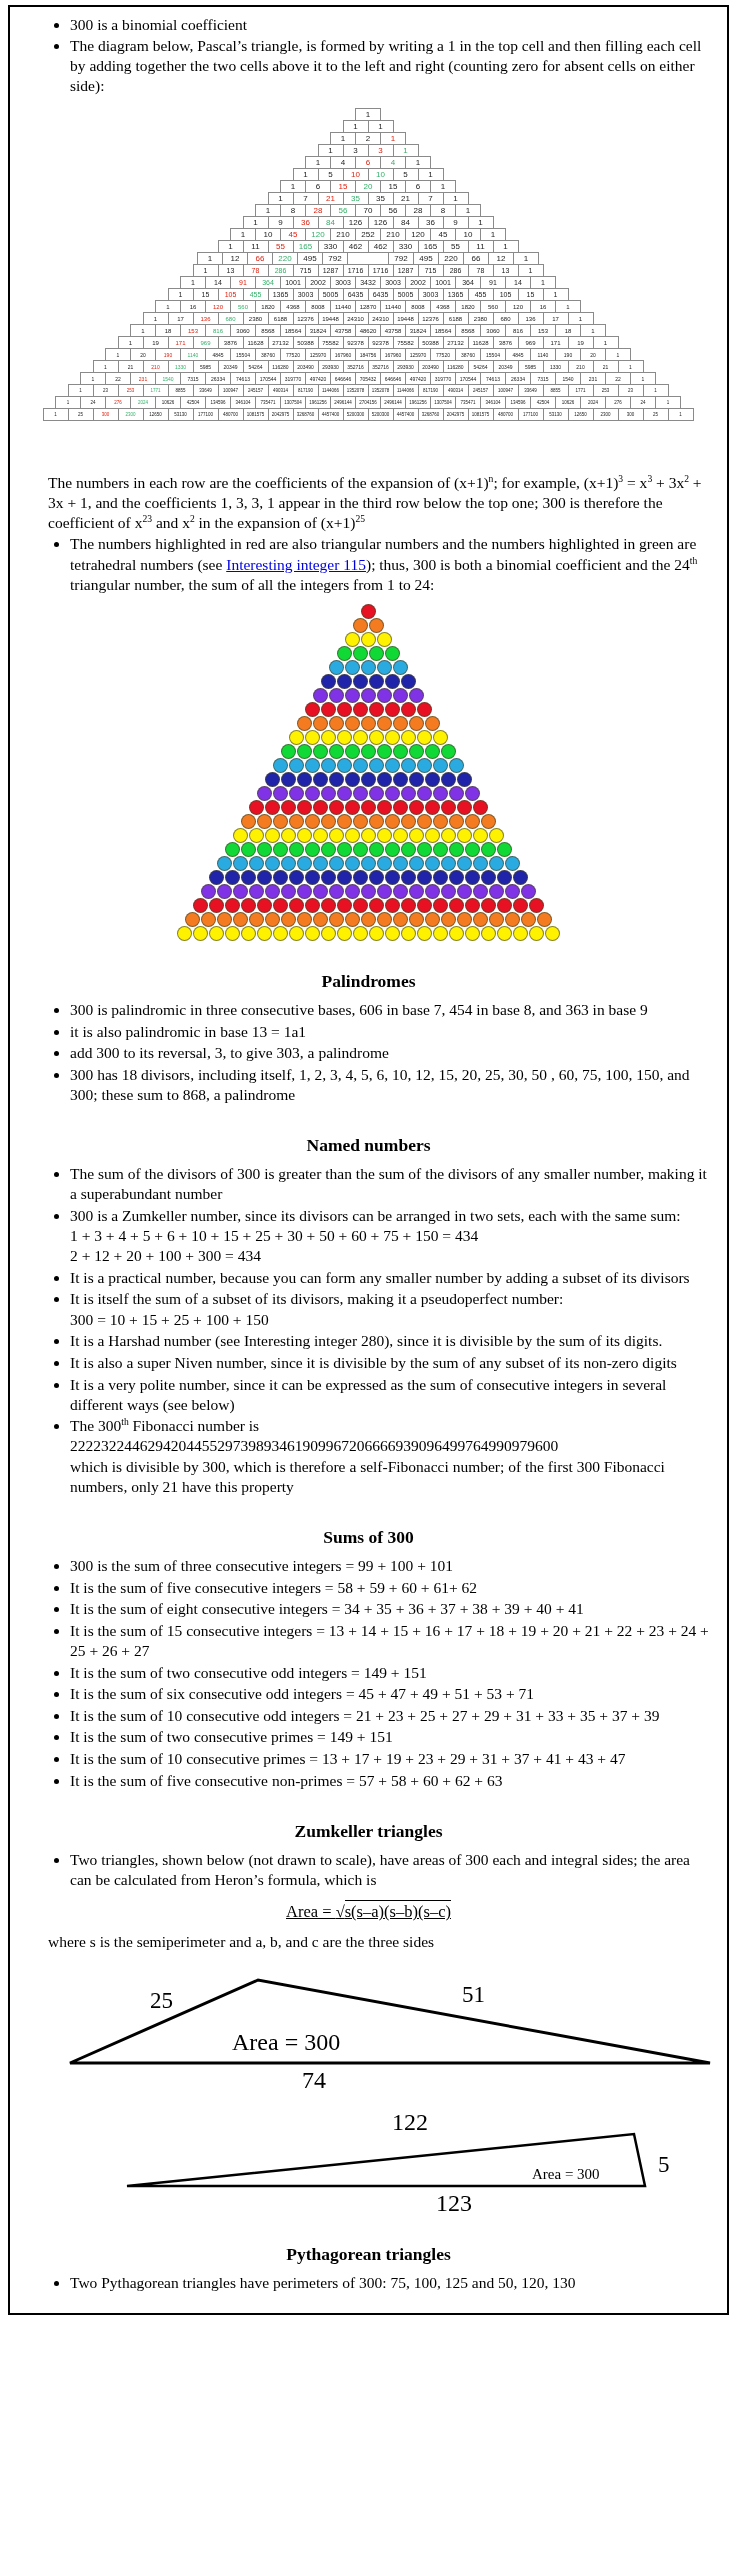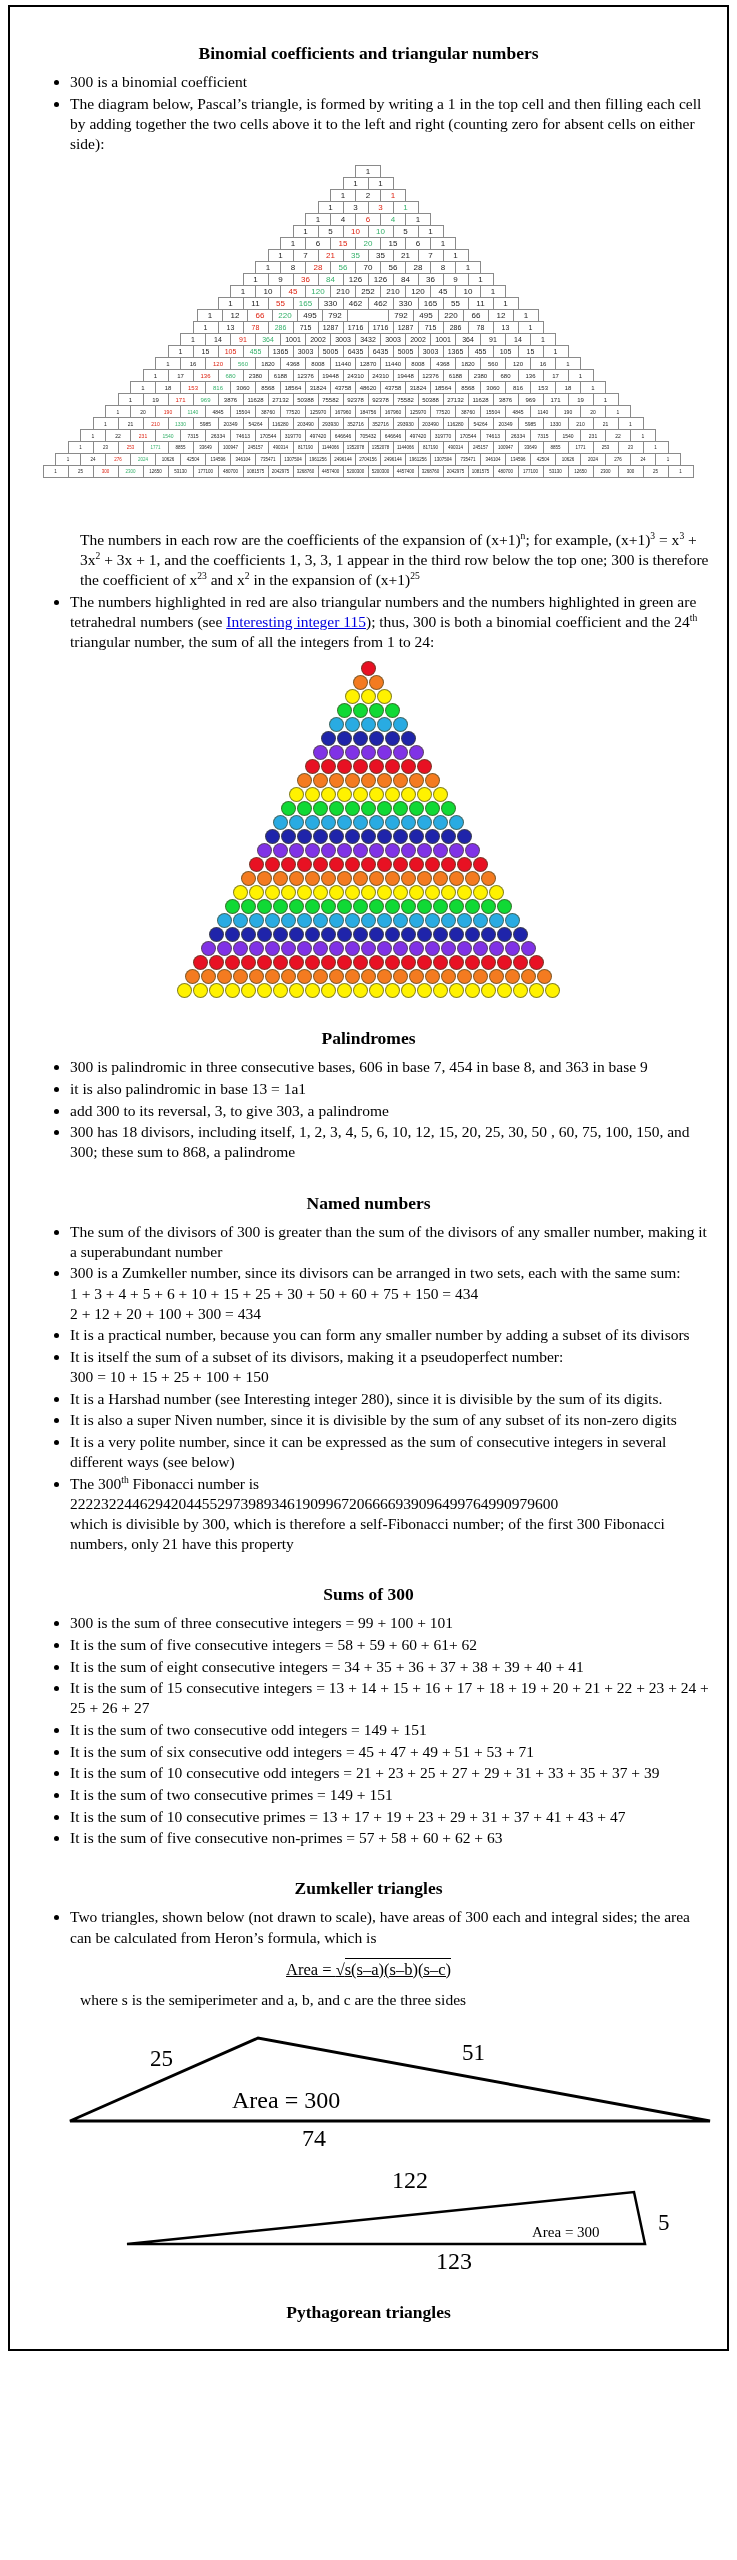--- a/index.html
+++ b/index.html
@@ -5,21 +5,21 @@
   html,body{margin:0;padding:0;background:#fff;}
   body{width:737px;font-family:"Liberation Serif",serif;color:#000;}
   .frame{margin:5px 8px 0 8px;border:2px solid #000;padding:6px 14px 18px 14px;background:#fff;}
   h1{font-size:17.5px;text-align:center;margin:8px 0 34px 0;}
   h2{font-size:17.5px;text-align:center;margin:30px 0 8px 0;}
   ul{margin:0;padding-left:46px;font-size:15.5px;line-height:1.3;}
   li{margin:1.5px 0;}
   .ln{display:block;}
   sup{font-size:0.62em;line-height:0;}
   a.lnk{color:#0000dd;text-decoration:underline;cursor:pointer;}
-  .para{font-size:15.5px;line-height:1.3;margin-left:56px;margin-right:4px;}
+  .para{font-size:15.5px;line-height:1.3;margin-left:24px;margin-right:4px;}
   .expansion{margin-top:52px;}
   .note{margin-top:10px;}
   
   #pascal{margin-top:12px;}
   .prow{display:flex;justify-content:center;}
   .pcell{flex:0 0 auto;box-sizing:border-box;width:26px;height:13px;line-height:12px;
          border:1px solid #8a8a8a;margin-left:-1px;margin-top:-1px;text-align:center;
          font-family:"Liberation Sans",sans-serif;color:#222;background:#fff;overflow:hidden;}
   
   #dots{margin-top:10px;}
@@ -32,21 +32,20 @@
   .fig1{margin-top:20px;}
   .fig2{margin-top:18px;}
   svg text{font-family:"Liberation Serif",serif;fill:#000;}
 </style>
 </head>
 <body>
 
 <div class="frame">
 
 
-  <h2>Binomial coefficients and triangular numbers</h2>
   <ul>
       <li>
         <div class="ln">300 is a binomial coefficient</div>
       </li>
       <li>
         <div class="ln">The diagram below, Pascal’s triangle, is formed by writing a 1 in the top cell and then filling each cell by adding together the two cells above it to the left and right (counting zero for absent cells on either side):</div>
       </li>
     </ul>
 
   <div id="pascal">
@@ -919,14 +918,19 @@
 
   <svg class="fig fig2" width="700" height="104" viewBox="0 0 700 104">
     <polygon points="103,76 610,24 621,76" fill="#ffffff" stroke="#000" stroke-width="2.5"></polygon>
     <text x="368" y="20" font-size="24">122</text>
     <text x="508" y="69" font-size="15">Area = 300</text>
     <text x="634" y="62" font-size="23">5</text>
     <text x="412" y="101" font-size="24">123</text>
   </svg>
 
   <h2>Pythagorean triangles</h2>
+  <ul>
+      <li>
+        <div class="ln">Two Pythagorean triangles have perimeters of 300: 75, 100, 125 and 50, 120, 130</div>
+      </li>
+    </ul>
 
 </div>
 
 </body></html>

